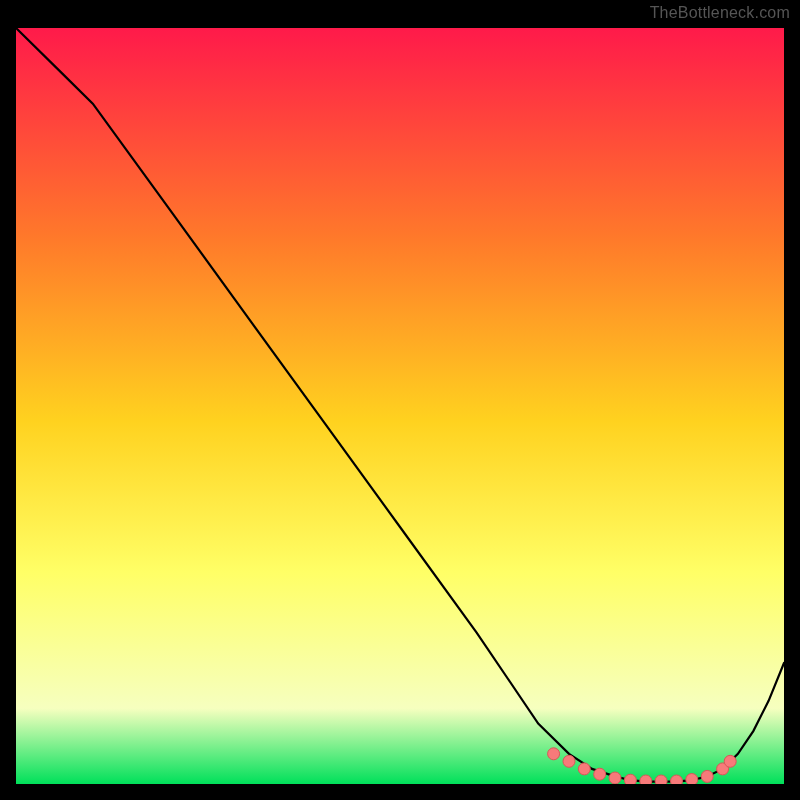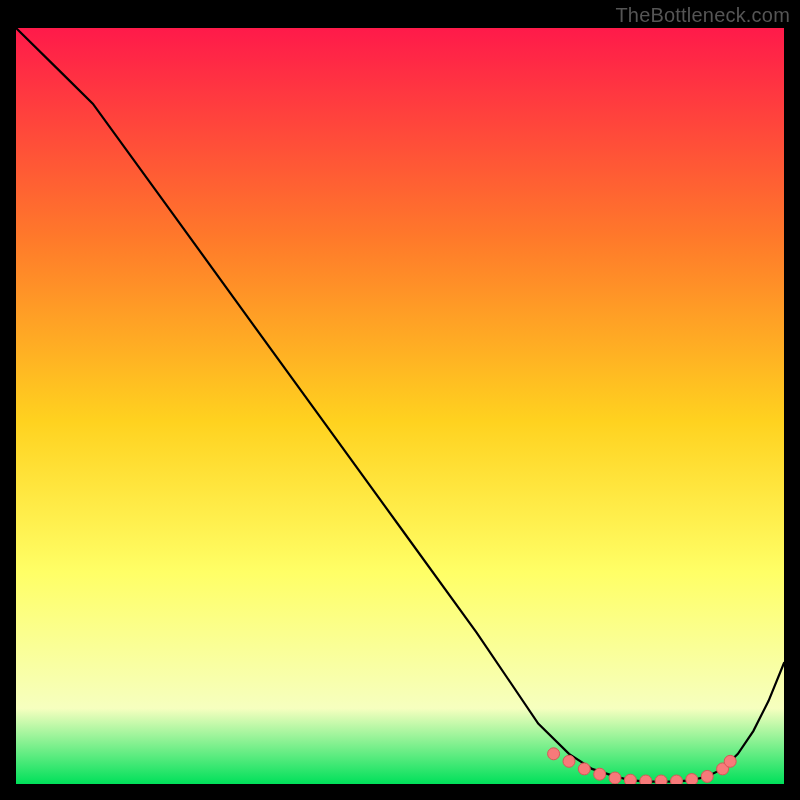--- a/index.html
+++ b/index.html
@@ -15,21 +15,21 @@
     position: relative;
     width: 800px;
     height: 800px;
     background: #000;
   }
   .watermark {
     position: absolute;
     top: 4px;
     right: 10px;
     color: #555;
-    font-size: 20px;
+    font-size: 16px;
     font-weight: 500;
     letter-spacing: 0.2px;
     user-select: none;
   }
   .plot {
     position: absolute;
     left: 16px;
     top: 28px;
     width: 768px;
     height: 756px;

